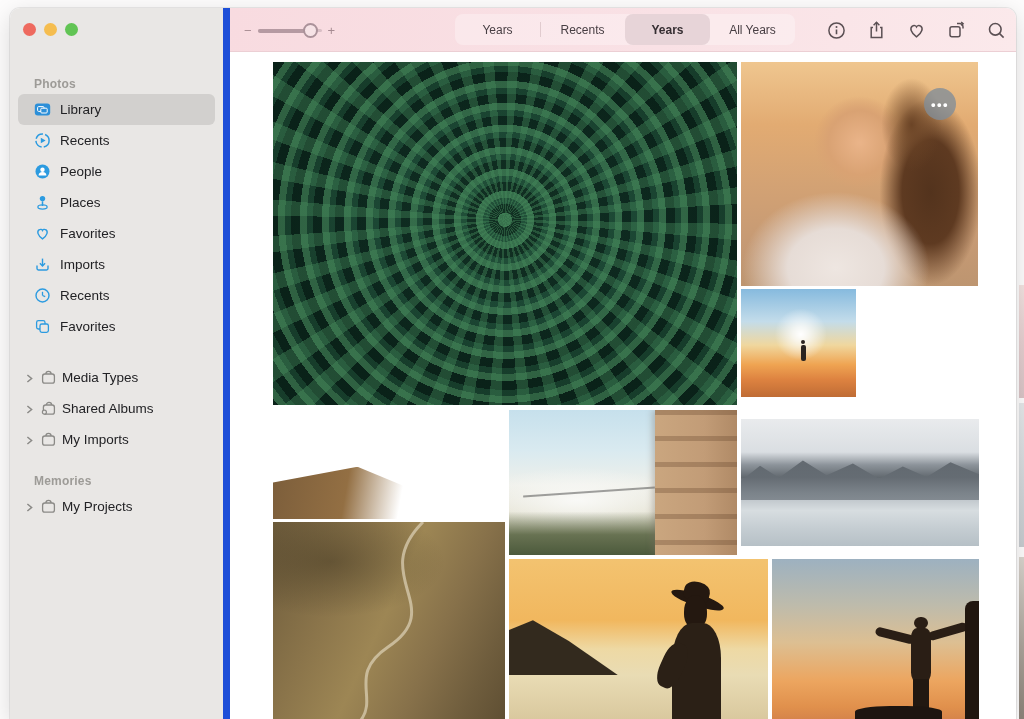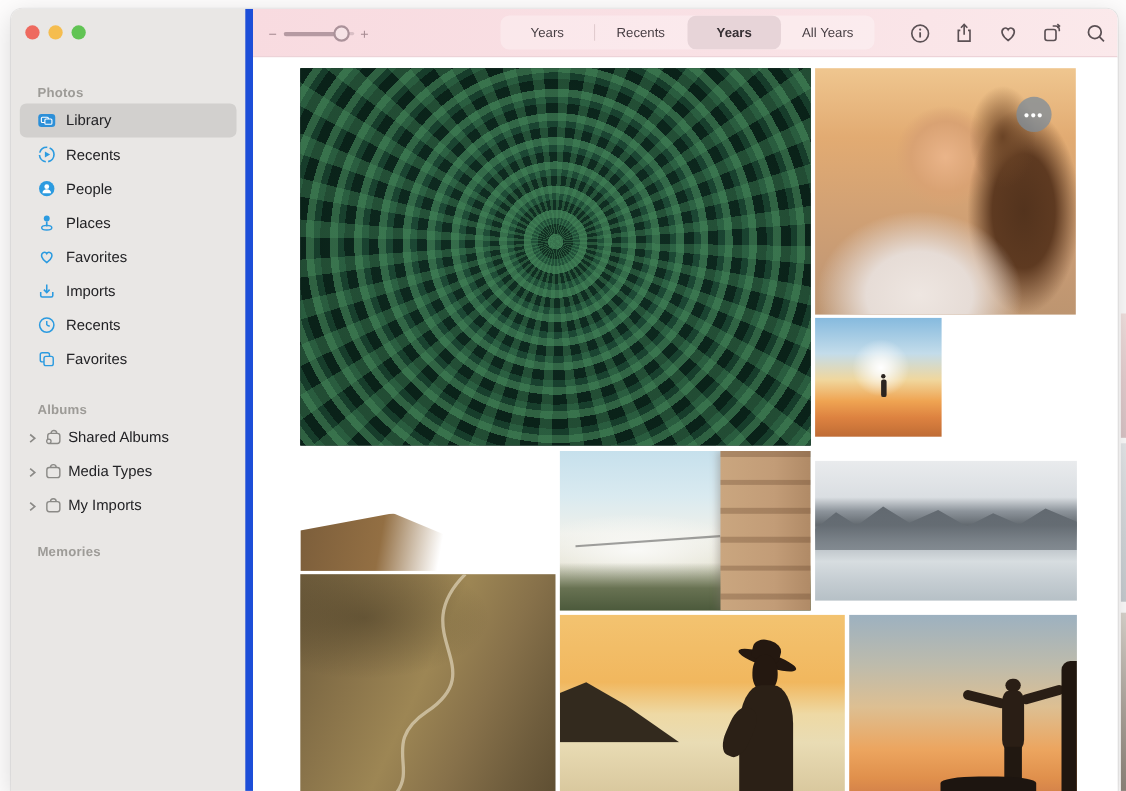--- a/index.html
+++ b/index.html
@@ -262,71 +262,84 @@
           <span class="icn blue">
             <svg viewBox="0 0 17 17">
                 <rect x="2.6" y="2.6" width="8.4" height="8.4" rx="1.8" fill="none" stroke="currentColor" stroke-width="1.3"></rect>
                 <rect x="6" y="6" width="8.4" height="8.4" rx="1.8" fill="#e9e7e5" stroke="currentColor" stroke-width="1.3"></rect>
               </svg>
           </span>
           <span>Favorites</span>
         </div>
 
         <div class="section-gap"></div>
-        <div class="side-header">Albums</div>
 
         <div class="side-row album">
           <span class="chev gray">
             <svg viewBox="0 0 11 11">
                 <path d="M3.4 2 L7.6 5.5 L3.4 9" fill="none" stroke="currentColor" stroke-width="1.5"></path>
               </svg>
           </span>
           <span class="icn gray">
             <svg viewBox="0 0 17 17">
-                <rect x="3.4" y="5" width="11" height="9.2" rx="2.2" fill="none" stroke="currentColor" stroke-width="1.3"></rect>
-                <path d="M6.4 5 a2.6 2.6 0 0 1 5.2 0" fill="none" stroke="currentColor" stroke-width="1.3"></path>
-                <circle cx="4.4" cy="12.2" r="2" fill="#e9e7e5" stroke="currentColor" stroke-width="1.2"></circle>
-              </svg>
-          </span>
-          <span>Shared Albums</span>
+                <rect x="2.6" y="5" width="11.8" height="9.2" rx="2.2" fill="none" stroke="currentColor" stroke-width="1.3"></rect>
+                <path d="M5.9 5 a2.6 2.6 0 0 1 5.2 0" fill="none" stroke="currentColor" stroke-width="1.3"></path>
+              </svg>
+          </span>
+          <span>Media Types</span>
         </div>
 
         <div class="side-row album">
           <span class="chev gray">
             <svg viewBox="0 0 11 11">
                 <path d="M3.4 2 L7.6 5.5 L3.4 9" fill="none" stroke="currentColor" stroke-width="1.5"></path>
               </svg>
           </span>
           <span class="icn gray">
             <svg viewBox="0 0 17 17">
-                <rect x="2.6" y="5" width="11.8" height="9.2" rx="2.2" fill="none" stroke="currentColor" stroke-width="1.3"></rect>
-                <path d="M5.9 5 a2.6 2.6 0 0 1 5.2 0" fill="none" stroke="currentColor" stroke-width="1.3"></path>
-              </svg>
-          </span>
-          <span>Media Types</span>
+                <rect x="3.4" y="5" width="11" height="9.2" rx="2.2" fill="none" stroke="currentColor" stroke-width="1.3"></rect>
+                <path d="M6.4 5 a2.6 2.6 0 0 1 5.2 0" fill="none" stroke="currentColor" stroke-width="1.3"></path>
+                <circle cx="4.4" cy="12.2" r="2" fill="#e9e7e5" stroke="currentColor" stroke-width="1.2"></circle>
+              </svg>
+          </span>
+          <span>Shared Albums</span>
         </div>
 
         <div class="side-row album">
           <span class="chev gray">
             <svg viewBox="0 0 11 11">
                 <path d="M3.4 2 L7.6 5.5 L3.4 9" fill="none" stroke="currentColor" stroke-width="1.5"></path>
               </svg>
           </span>
           <span class="icn gray">
             <svg viewBox="0 0 17 17">
                 <rect x="2.6" y="5" width="11.8" height="9.2" rx="2.2" fill="none" stroke="currentColor" stroke-width="1.3"></rect>
                 <path d="M5.9 5 a2.6 2.6 0 0 1 5.2 0" fill="none" stroke="currentColor" stroke-width="1.3"></path>
               </svg>
           </span>
           <span>My Imports</span>
         </div>
 
         <div class="section-gap small"></div>
         <div class="side-header">Memories</div>
 
+        <div class="side-row album">
+          <span class="chev gray">
+            <svg viewBox="0 0 11 11">
+                <path d="M3.4 2 L7.6 5.5 L3.4 9" fill="none" stroke="currentColor" stroke-width="1.5"></path>
+              </svg>
+          </span>
+          <span class="icn gray">
+            <svg viewBox="0 0 17 17">
+                <rect x="2.6" y="5" width="11.8" height="9.2" rx="2.2" fill="none" stroke="currentColor" stroke-width="1.3"></rect>
+                <path d="M5.9 5 a2.6 2.6 0 0 1 5.2 0" fill="none" stroke="currentColor" stroke-width="1.3"></path>
+              </svg>
+          </span>
+          <span>My Projects</span>
+        </div>
       </div>
     </div>
 
     <div class="main">
 
       <div class="toolbar">
 
         <div class="zoomer">
           <span class="sign">−</span>
           <span class="slider">

